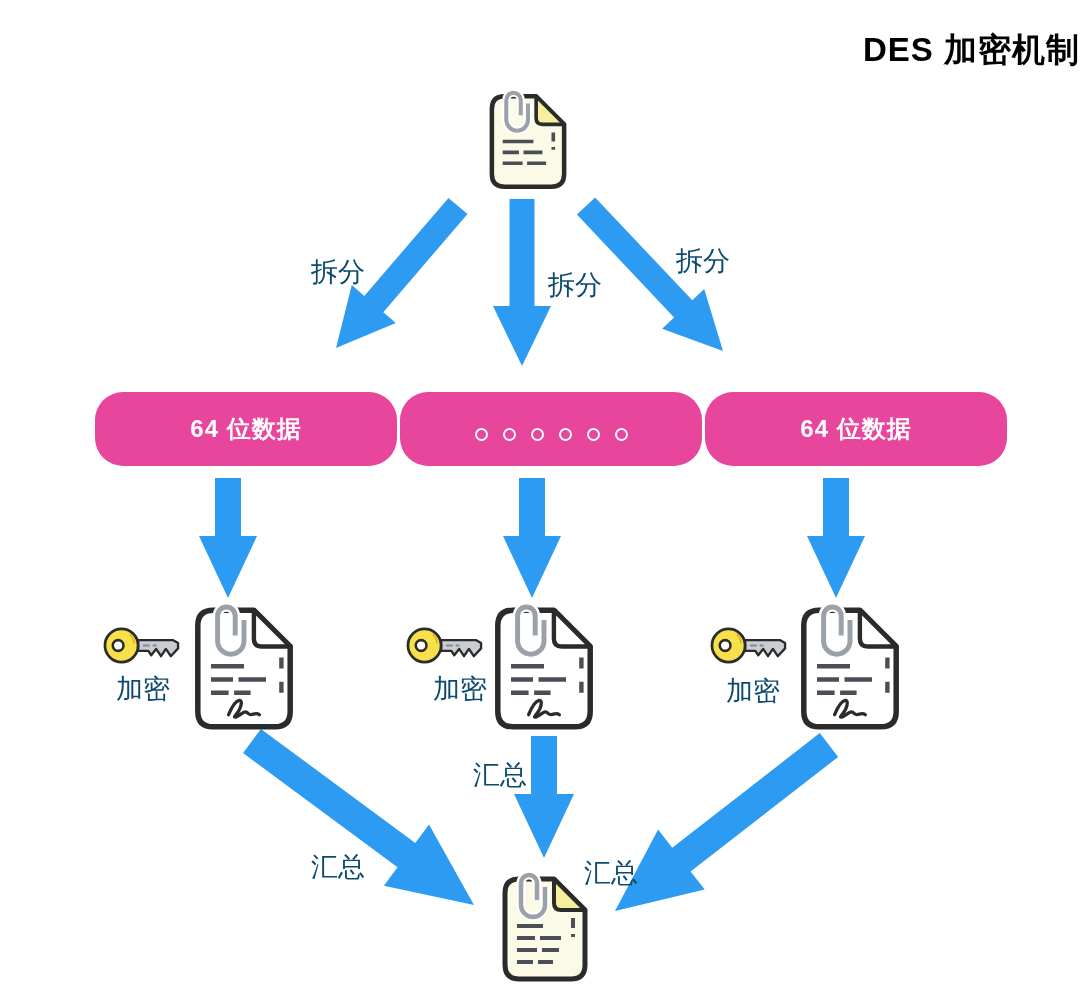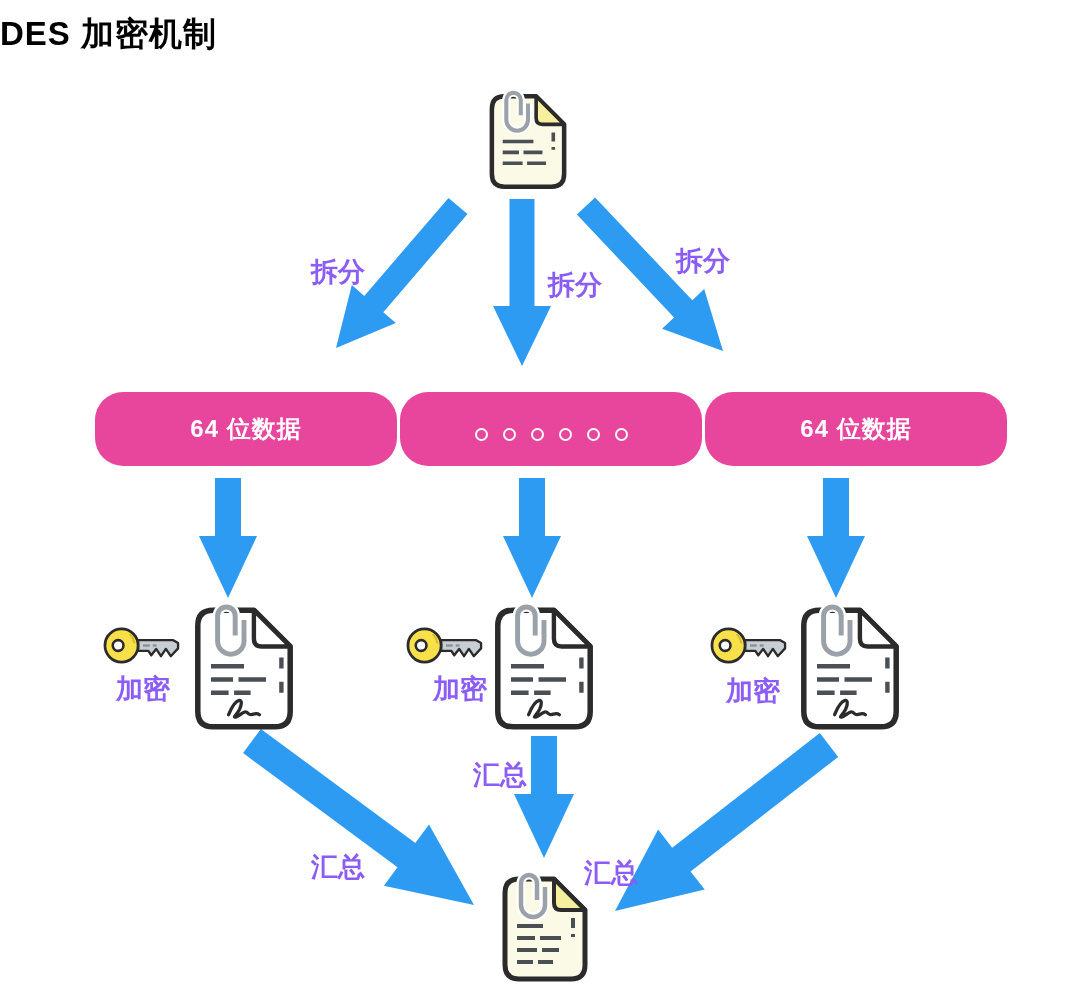--- a/index.html
+++ b/index.html
@@ -1,26 +1,26 @@
 <!DOCTYPE html>
 <html><head>
 <meta charset="utf-8">
 <style>
   html,body{margin:0;padding:0;background:#ffffff;}
   #canvas{
     position:relative;width:1080px;height:1005px;background:#ffffff;overflow:hidden;
     font-family:"Liberation Sans","DejaVu Sans",sans-serif;color:#111;
   }
   .title{
-    position:absolute;top:12px;left:0;width:100%;text-align:left;
+    position:absolute;top:28px;left:0;width:100%;text-align:right;
     font-size:33px;font-weight:bold;letter-spacing:1px;color:#000;
   }
   #arrow-layer{position:absolute;left:0;top:0;width:1080px;height:1005px;pointer-events:none;}
   .flow-label{
-    position:absolute;font-size:27px;font-weight:bold;color:#8b5cf6;white-space:nowrap;
+    position:absolute;font-size:27px;font-weight:normal;color:#0c4a6e;white-space:nowrap;
   }
   .block{
     position:absolute;top:392px;width:302px;height:74px;border-radius:28px;
     background:#E8459C;display:flex;align-items:center;justify-content:center;
   }
   .block-label{color:#fff;font-size:24px;font-weight:bold;letter-spacing:1px;}
   .dots-row{display:flex;align-items:center;justify-content:center;gap:15px;margin-top:10px;}
   .ring{
     width:9px;height:9px;border:2.5px solid #fff;border-radius:50%;
     background:transparent;display:inline-block;

